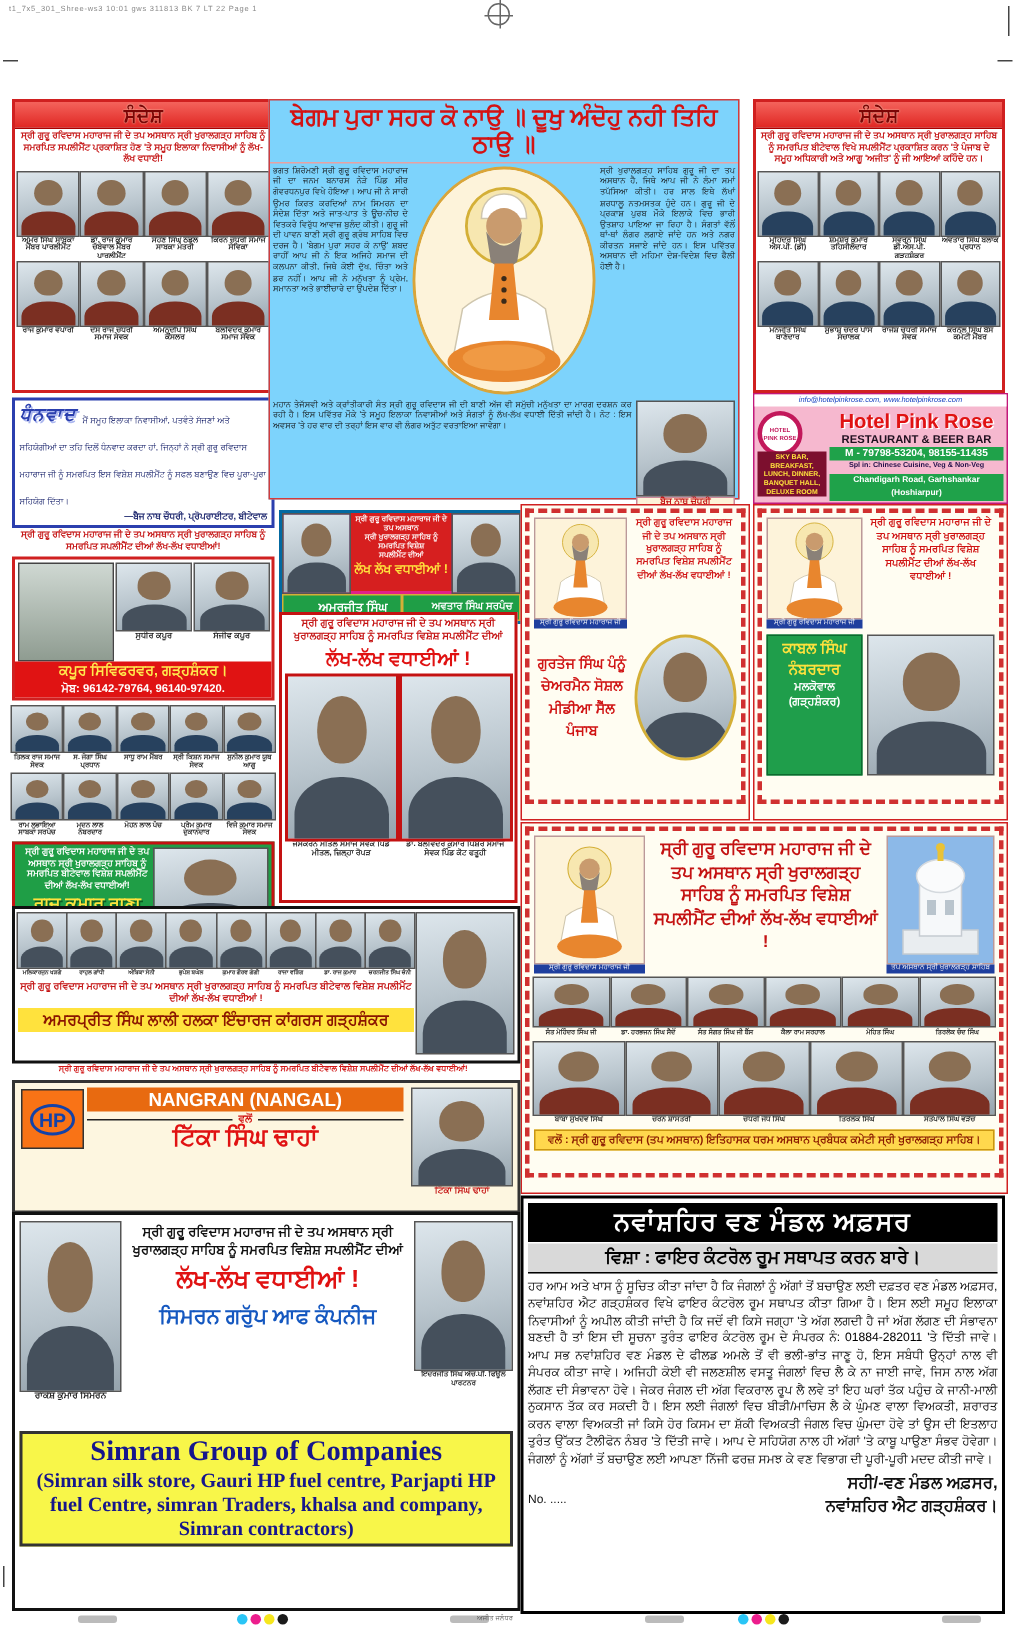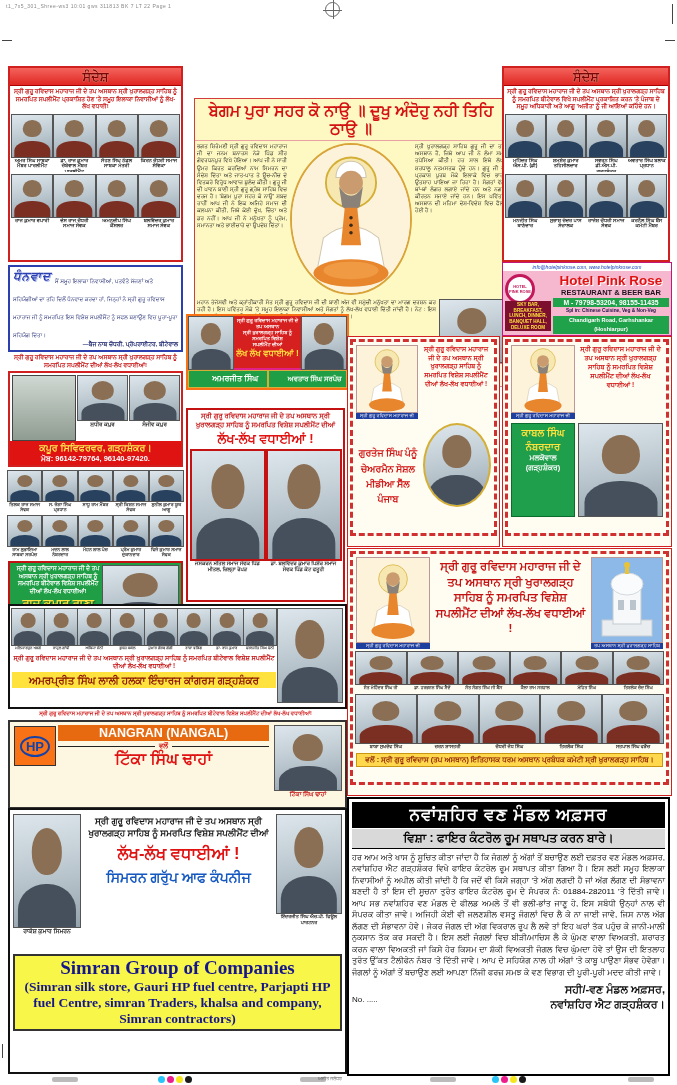--- a/index.html
+++ b/index.html
@@ -49,31 +49,31 @@
   .pgrid5{display:grid;grid-template-columns:repeat(5,1fr);gap:2px;margin-top:3px;}
   .pgrid5 .photo{height:30px;}
   .pgrid5 .cap{height:11px;font-size:4.6px;}
   .rana{border:2px solid #c41212;margin-top:3px;position:relative;height:78px;background:#1f9e46;}
   .rana-left{position:absolute;left:0;top:0;width:54%;bottom:14px;padding:2px;}
   .rana-bless{color:#fff;font-weight:bold;font-size:6px;line-height:1.25;text-align:center;}
   .rana-name{color:#ffe23d;font-weight:bold;font-size:11.5px;text-align:center;margin-top:2px;text-shadow:1px 1px 0 #0a5c22;}
   .rana-photo{position:absolute;right:2px;top:2px;bottom:16px;width:44%;}
   .rana-bar{position:absolute;left:0;right:0;bottom:0;height:14px;background:#d01212;color:#fff;font-weight:bold;font-size:7px;text-align:center;line-height:14px;}
   
-  .article{left:194px;top:66px;width:312px;height:265px;border:1.5px solid #d23c3c;background:#fef9c3;margin-top:32px;}
+  .article{left:179px;top:66px;width:312px;height:265px;border:1.5px solid #d23c3c;background:#7dd3fc;}
   .headline{color:#d41212;font-weight:bold;font-size:16px;text-align:center;line-height:1.1;padding:3px 2px;border-bottom:1px solid #e9a1a1;}
   .art-top{display:flex;gap:3px;padding:2px;}
   .art-col{flex:1;font-size:5.5px;line-height:1.3;text-align:justify;color:#101010;}
   .guru-oval{width:118px;height:148px;border-radius:50%;border:2px solid #d9a53a;overflow:hidden;flex:0 0 auto;background:#fdf3da;}
   .art-bottom{position:relative;padding:2px;font-size:5.5px;line-height:1.3;text-align:justify;color:#101010;}
   .baij{float:right;width:66px;margin:0 0 1px 3px;}
   .baij .photo{height:62px;}
   .baij-cap{background:#fdf3d8;border:1px solid #c89;color:#c41212;font-weight:bold;font-size:6px;text-align:center;line-height:1.2;}
   
-  .amarjit{left:186px;top:314px;width:159px;height:72px;border:2px solid #f97316;background:#701a75;}
+  .amarjit{left:186px;top:340px;width:159px;height:72px;border:2px solid #0369a1;background:#701a75;}
   .am-top{display:flex;height:52px;}
   .am-top .photo{width:44px;height:100%;}
   .am-red{flex:1;background:#d61f1f;text-align:center;padding:1px;}
   .am-red .s{color:#fff;font-weight:bold;font-size:5px;line-height:1.2;display:block;}
   .am-red .b{color:#ffe23d;font-weight:bold;font-size:8.5px;display:block;margin-top:1px;}
   .am-bot{display:flex;height:18px;border-top:2px solid #e0218a;}
   .am-plate{flex:1;background:#1f9e46;border:1px solid #d4af37;color:#fff;font-weight:bold;font-size:8px;text-align:center;
             display:flex;align-items:center;justify-content:center;line-height:1;padding-left:15px;}
   
   .midc{left:186px;top:408px;width:159px;height:194px;border:2px solid #c41212;background:#fff;padding:2px;box-sizing:border-box;}
@@ -416,21 +416,21 @@
                 <path d="M40.5 33q9.5 15 19 0l-2.5 16q-7 6.5-14 0z" fill="#8a8178"></path>
               <path d="M28 74q22-18 44 0l5 26H23z" fill="#fff" stroke="#cfc6ae"></path>
                 <path d="M45 50h10l3 30H42z" fill="#e8862e"></path>
               <ellipse cx="50" cy="102" rx="30" ry="11" fill="#e8862e"></ellipse>
             </svg>
           </div>
           <div class="blue-strip">ਸ੍ਰੀ ਗੁਰੂ ਰਵਿਦਾਸ ਮਹਾਰਾਜ ਜੀ</div>
         </div>
         <div class="bless" style="font-size:6.4px;flex:1;">ਸ੍ਰੀ ਗੁਰੂ ਰਵਿਦਾਸ ਮਹਾਰਾਜ ਜੀ ਦੇ ਤਪ ਅਸਥਾਨ ਸ੍ਰੀ ਖੁਰਾਲਗੜ੍ਹ ਸਾਹਿਬ ਨੂੰ ਸਮਰਪਿਤ ਵਿਸ਼ੇਸ਼ ਸਪਲੀਮੈਂਟ ਦੀਆਂ ਲੱਖ-ਲੱਖ ਵਧਾਈਆਂ !</div>
       </div>
-      <div style="display:flex;gap:3px;margin-top:4px;align-items:flex-end;font-family:Liberation Serif, serif;">
+      <div style="display:flex;gap:3px;margin-top:4px;align-items:center;">
         <div class="bless" style="font-size:9.5px;flex:1;line-height:1.6;">ਗੁਰਤੇਜ ਸਿੰਘ ਪੰਨੂੰ ਚੇਅਰਮੈਨ ਸੋਸ਼ਲ ਮੀਡੀਆ ਸੈੱਲ ਪੰਜਾਬ</div>
         <div class="photo oval-photo" style="width:64px;height:80px;flex:0 0 auto;"></div>
       </div>
     </div>
   </div>
 
   <div class="abs ornate kabal">
     <div class="ornate-in">
       <div style="display:flex;gap:3px;">
         <div style="width:64px;flex:0 0 auto;">

